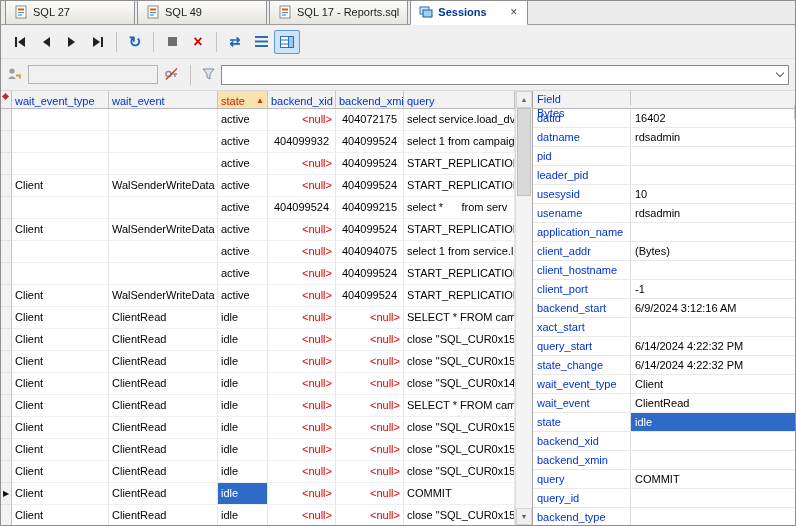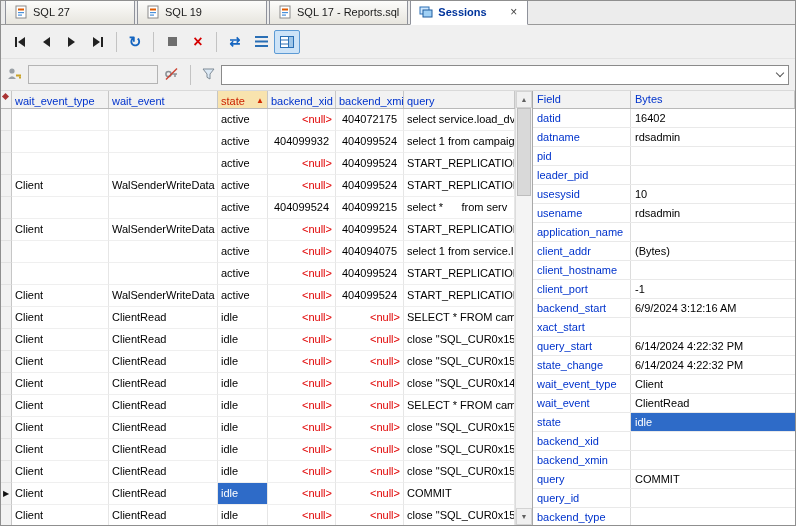--- a/index.html
+++ b/index.html
@@ -58,21 +58,21 @@
   .cell.sel { background:#2e6bc8; color:#fff; }
 
   
   .vscroll { width:17px; background:#f4f4f4; border-left:1px solid #dcdcdc; display:flex; flex-direction:column; flex:none; }
   .sbtn { height:17px; background:#f0f0f0; border:1px solid #d3d3d3; display:flex; align-items:center; justify-content:center; color:#606060; font-size:7px; flex:none; }
   .sthumb { height:88px; margin:0 1px; background:#d9d9d9; border:1px solid #bdbdbd; flex:none; }
   .strack { flex:1; }
 
   
   .detail { flex:1; border-left:1px solid #a8a8a8; display:flex; flex-direction:column; background:#fff; overflow:hidden; }
-  .detail-header { height:18px; display:flex; background:#f2f2f2; border-bottom:1px solid #b9b9b9; }
+  .detail-header { height:18px; display:flex; background:#f2f2f2; border-bottom:1px solid #b9b9b9;flex-direction:column; }
   .dh { padding:2px 4px 0 4px; color:#0033cc; border-right:1px solid #c6c6c6; }
   .dh.f { width:98px; flex:none; } .dh.v { flex:1; }
   .detail-body { flex:1; overflow:hidden; }
   .detail-row { height:19px; display:flex; border-bottom:1px solid #e9e9e9; }
   .dfield { width:98px; flex:none; padding:0 4px; line-height:18px; color:#0033cc; border-right:1px solid #dcdcdc; white-space:nowrap; overflow:hidden; }
   .dvalue { flex:1; padding:0 4px; line-height:18px; white-space:nowrap; overflow:hidden; }
   .dvalue.sel { background:#2e6bc8; color:#fff; }
 </style>
 </head>
 <body>
@@ -93,21 +93,21 @@
     </div>
     <div class="tab t-wide">
       <span class="tab-icon">
         <svg width="14" height="14">
             <rect x="2" y="1" width="10" height="12" fill="#fff" stroke="#8a8a8a"></rect>
             <rect x="4" y="3.5" width="6" height="2" fill="#e05a00"></rect>
             <rect x="4" y="7" width="6" height="1.2" fill="#4a90d9"></rect>
             <rect x="4" y="9.5" width="4" height="1.2" fill="#4a90d9"></rect>
           </svg>
       </span>
-      <span class="tab-label">SQL 19</span>
+      <span class="tab-label">SQL 49</span>
     </div>
     <div class="tab t-reports">
       <span class="tab-icon">
         <svg width="14" height="14">
             <rect x="2" y="1" width="10" height="12" fill="#fff" stroke="#8a8a8a"></rect>
             <rect x="4" y="3.5" width="6" height="2" fill="#e05a00"></rect>
             <rect x="4" y="7" width="6" height="1.2" fill="#4a90d9"></rect>
             <rect x="4" y="9.5" width="4" height="1.2" fill="#4a90d9"></rect>
           </svg>
       </span>

